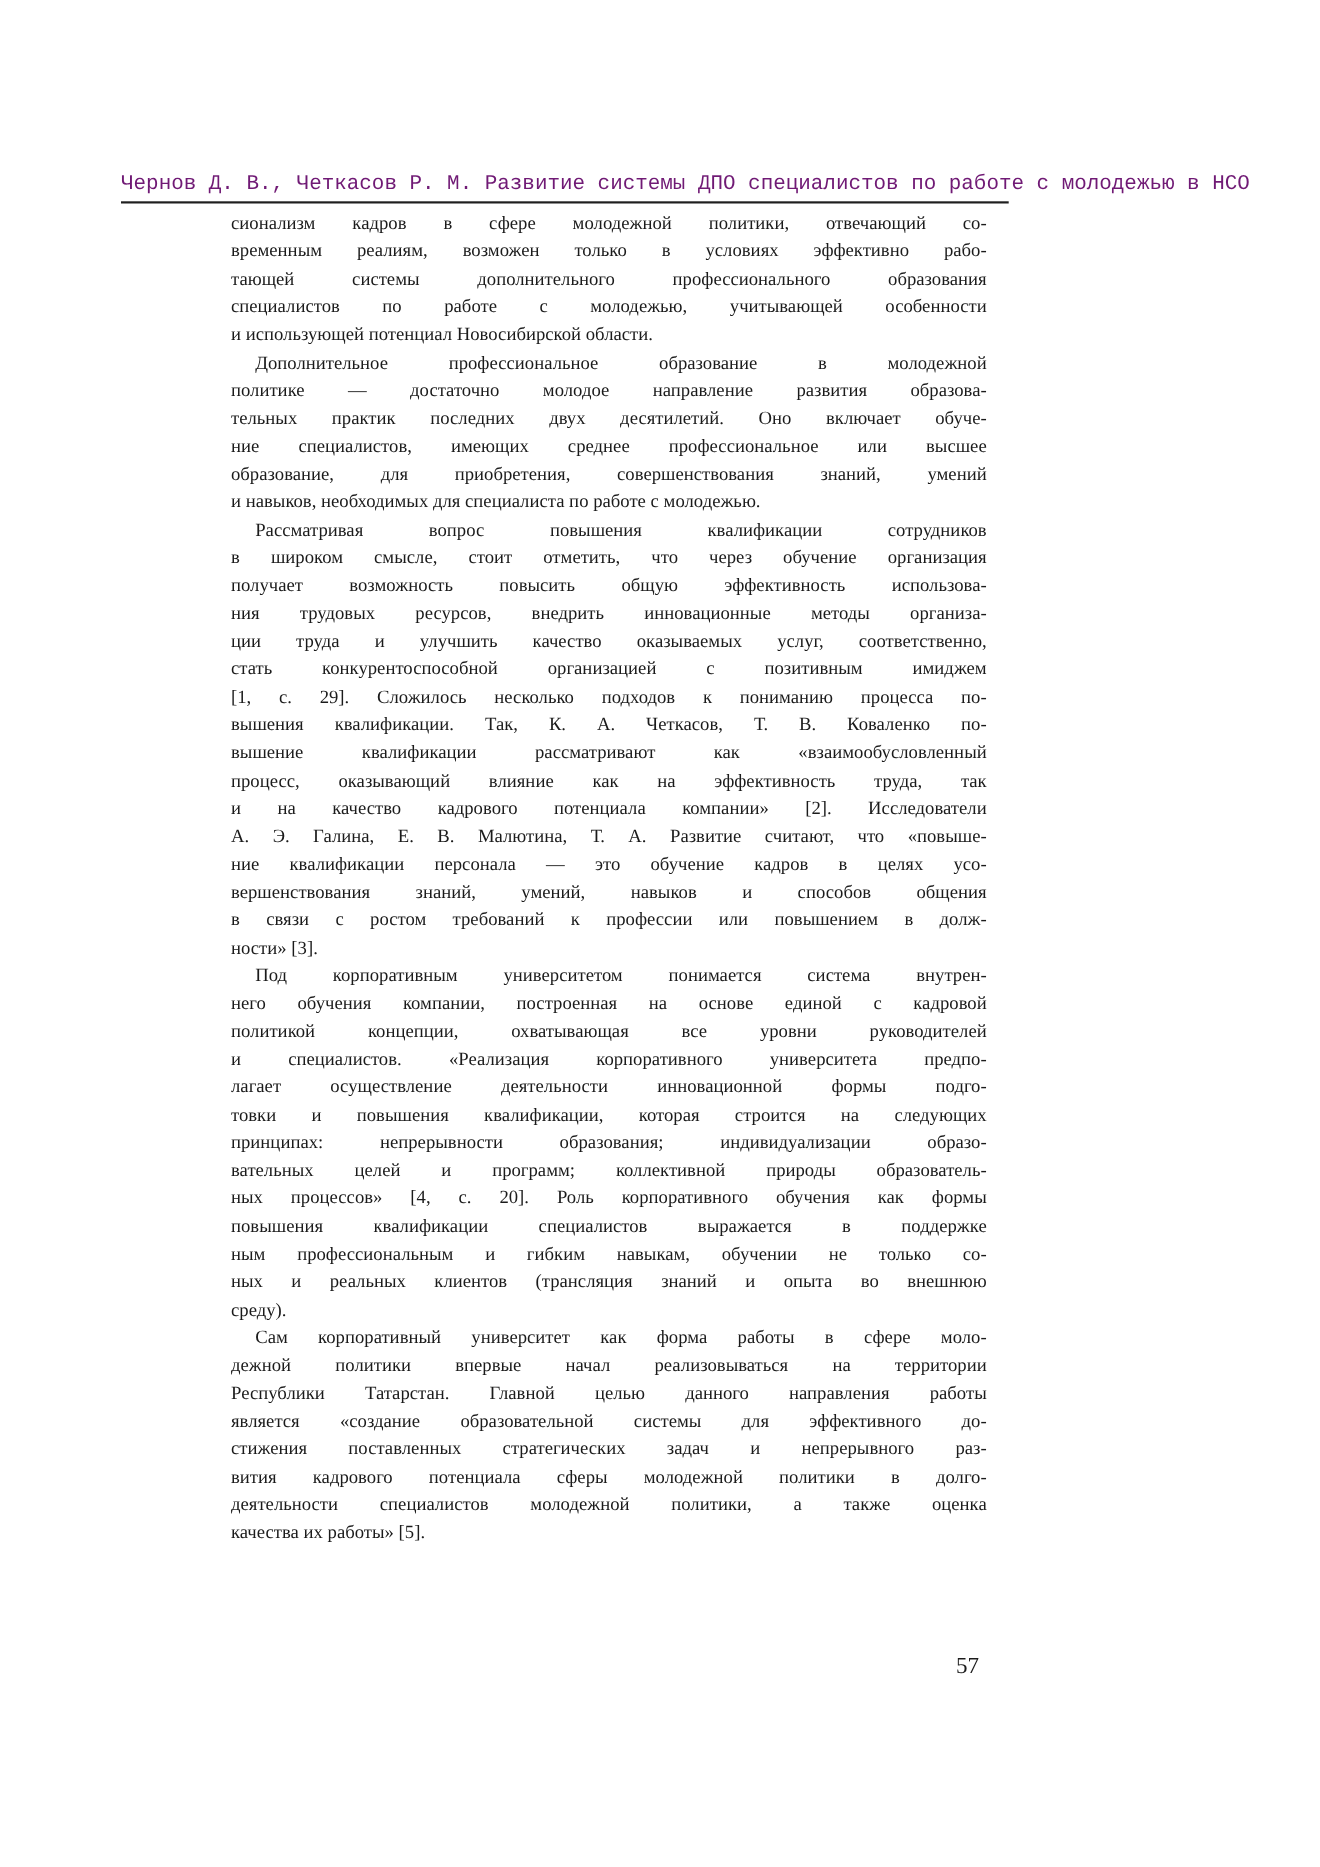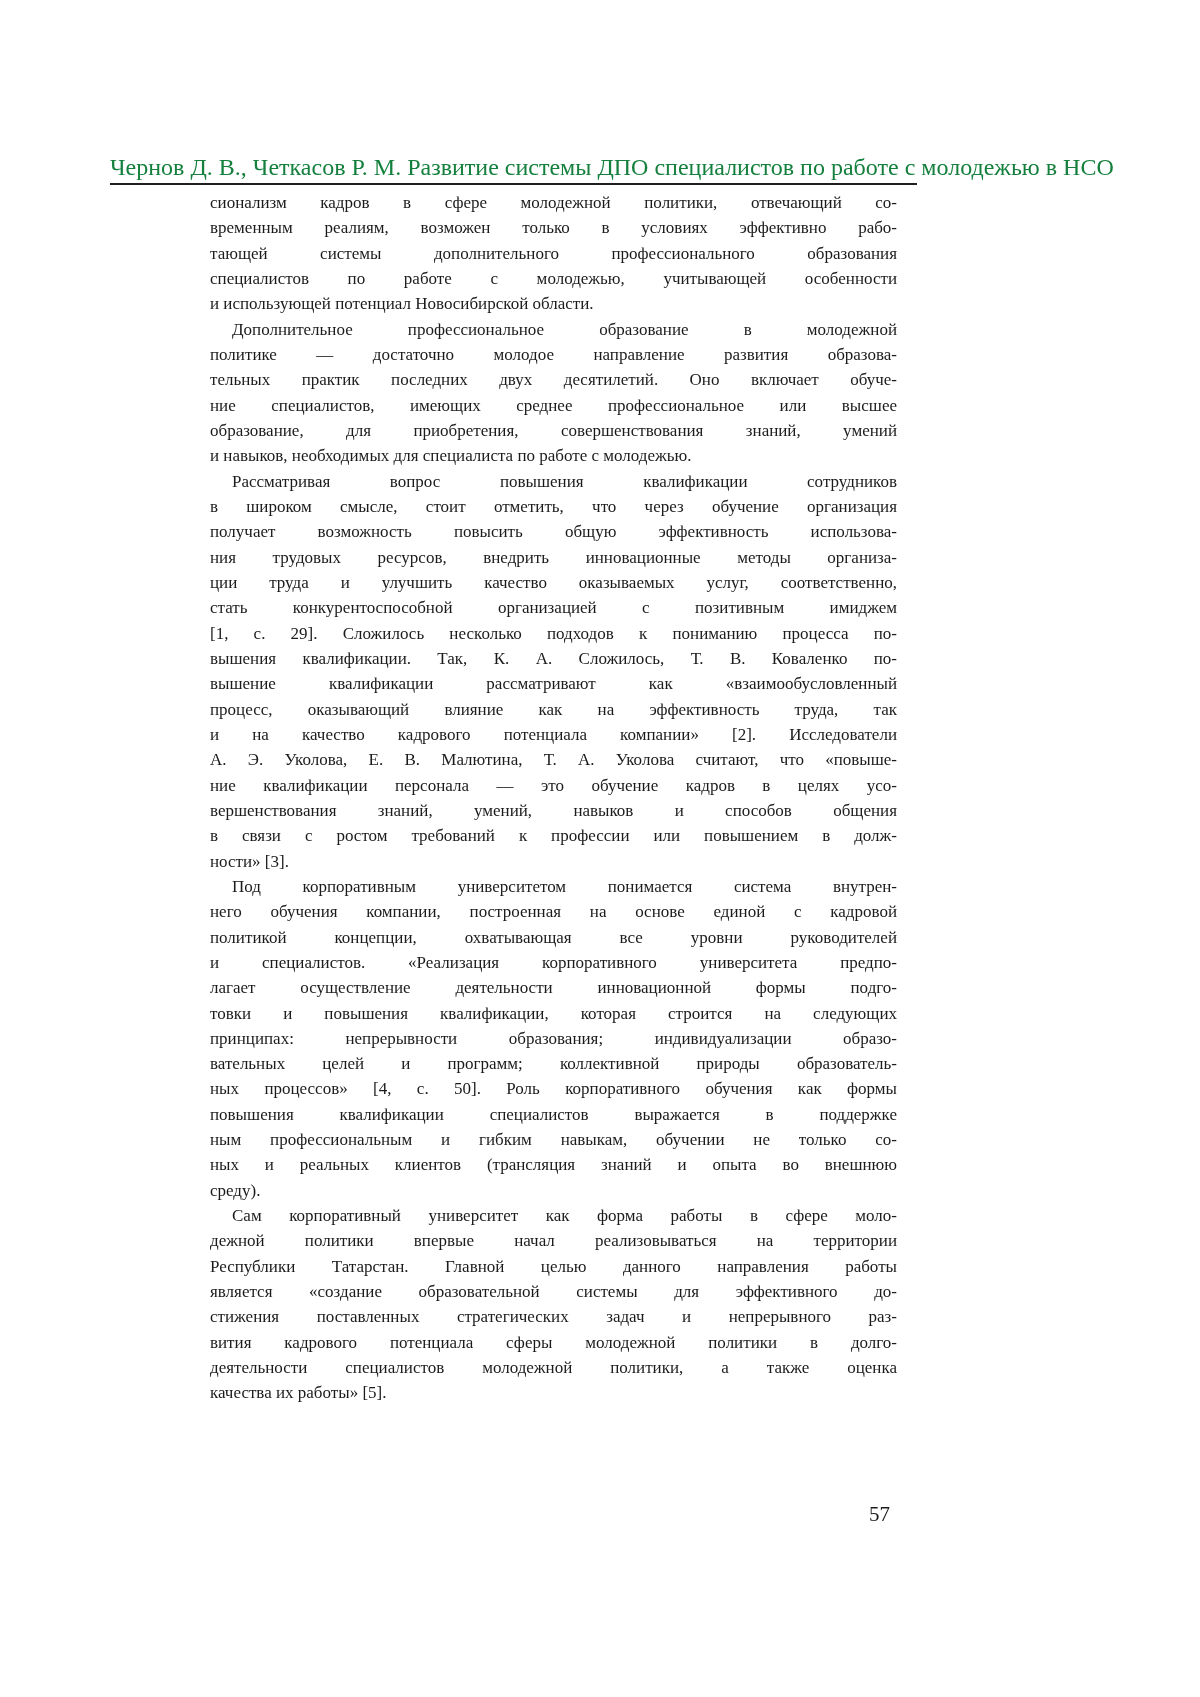--- a/index.html
+++ b/index.html
@@ -14,24 +14,25 @@
     font-family: "Liberation Serif", "DejaVu Serif", serif;
     color: #1b1b1b;
     overflow: hidden;
   }
   .running-header {
     position: absolute;
     top: 155px;
     left: 110px;
     width: 807px;
     text-align: center;
-    font-size: 24px;
+    font-size: 19px;
     line-height: 24px;
     white-space: nowrap;
-    color: #15803d;
+    color: #701a75;
+    font-family: Liberation Mono, monospace;
   }
   .header-rule {
     position: absolute;
     top: 183px;
     left: 110px;
     width: 807px;
     height: 2px;
     background: #1f1f1f;
   }
   .article-body {
@@ -83,38 +84,38 @@
     <div class="line">ние специалистов, имеющих среднее профессиональное или высшее</div>
     <div class="line">образование, для приобретения, совершенствования знаний, умений</div>
     <div class="line last">и навыков, необходимых для специалиста по работе с молодежью.</div>
     <div class="line indent">Рассматривая вопрос повышения квалификации сотрудников</div>
     <div class="line">в широком смысле, стоит отметить, что через обучение организация</div>
     <div class="line">получает возможность повысить общую эффективность использова-</div>
     <div class="line">ния трудовых ресурсов, внедрить инновационные методы организа-</div>
     <div class="line">ции труда и улучшить качество оказываемых услуг, соответственно,</div>
     <div class="line">стать конкурентоспособной организацией с позитивным имиджем</div>
     <div class="line">[1, с. 29]. Сложилось несколько подходов к пониманию процесса по-</div>
-    <div class="line">вышения квалификации. Так, К. А. Сложилось, Т. В. Коваленко по-</div>
+    <div class="line">вышения квалификации. Так, К. А. Четкасов, Т. В. Коваленко по-</div>
     <div class="line">вышение квалификации рассматривают как «взаимообусловленный</div>
     <div class="line">процесс, оказывающий влияние как на эффективность труда, так</div>
     <div class="line">и на качество кадрового потенциала компании» [2]. Исследователи</div>
-    <div class="line">А. Э. Уколова, Е. В. Малютина, Т. А. Уколова считают, что «повыше-</div>
+    <div class="line">А. Э. Галина, Е. В. Малютина, Т. А. Развитие считают, что «повыше-</div>
     <div class="line">ние квалификации персонала — это обучение кадров в целях усо-</div>
     <div class="line">вершенствования знаний, умений, навыков и способов общения</div>
     <div class="line">в связи с ростом требований к профессии или повышением в долж-</div>
     <div class="line last">ности» [3].</div>
     <div class="line indent">Под корпоративным университетом понимается система внутрен-</div>
     <div class="line">него обучения компании, построенная на основе единой с кадровой</div>
     <div class="line">политикой концепции, охватывающая все уровни руководителей</div>
     <div class="line">и специалистов. «Реализация корпоративного университета предпо-</div>
     <div class="line">лагает осуществление деятельности инновационной формы подго-</div>
     <div class="line">товки и повышения квалификации, которая строится на следующих</div>
     <div class="line">принципах: непрерывности образования; индивидуализации образо-</div>
     <div class="line">вательных целей и программ; коллективной природы образователь-</div>
-    <div class="line">ных процессов» [4, с. 50]. Роль корпоративного обучения как формы</div>
+    <div class="line">ных процессов» [4, с. 20]. Роль корпоративного обучения как формы</div>
     <div class="line">повышения квалификации специалистов выражается в поддержке</div>
     <div class="line">ным профессиональным и гибким навыкам, обучении не только со-</div>
     <div class="line">ных и реальных клиентов (трансляция знаний и опыта во внешнюю</div>
     <div class="line last">среду).</div>
     <div class="line indent">Сам корпоративный университет как форма работы в сфере моло-</div>
     <div class="line">дежной политики впервые начал реализовываться на территории</div>
     <div class="line">Республики Татарстан. Главной целью данного направления работы</div>
     <div class="line">является «создание образовательной системы для эффективного до-</div>
     <div class="line">стижения поставленных стратегических задач и непрерывного раз-</div>
     <div class="line">вития кадрового потенциала сферы молодежной политики в долго-</div>

